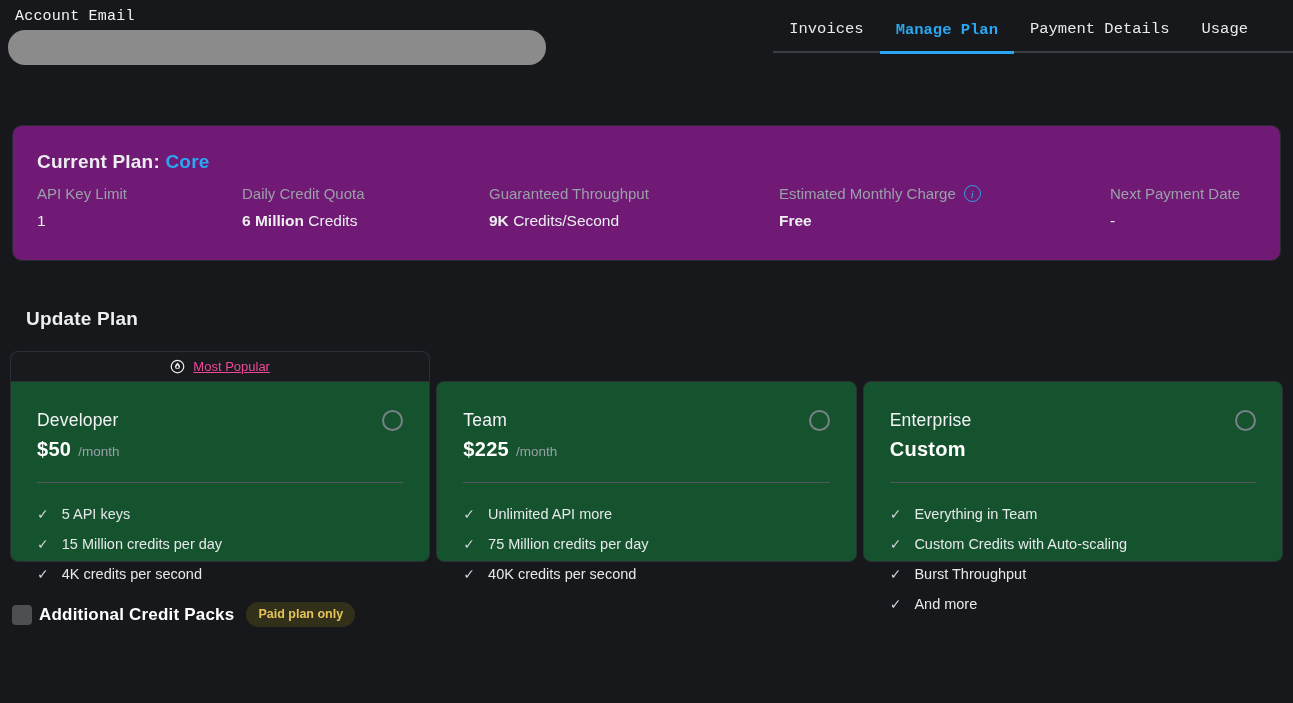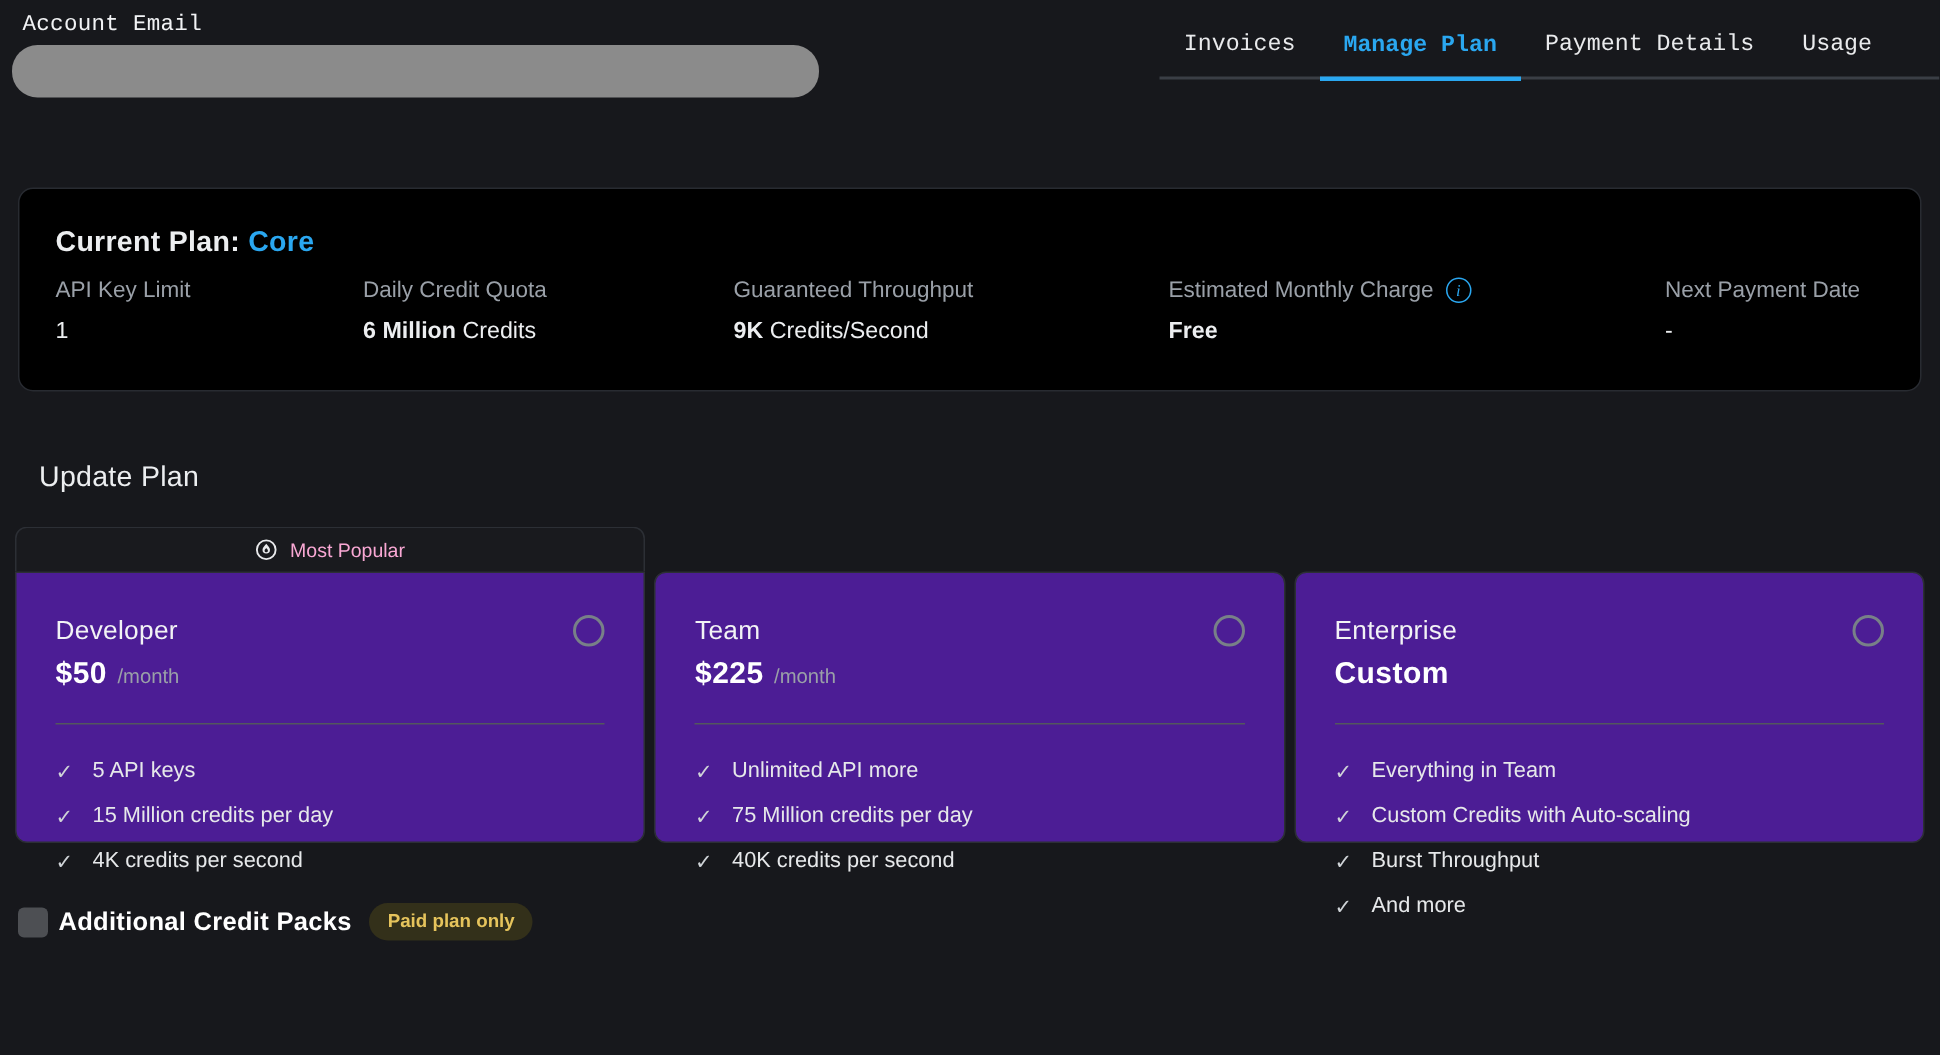--- a/index.html
+++ b/index.html
@@ -22,49 +22,49 @@
   .tab {
     padding:20px 16px 13px; font-size:15.5px; color:#e9eaec;
     cursor:pointer; white-space:nowrap;
   }
   .tab.active {
     color:#2aa7f0; font-weight:700;
     border-bottom:3px solid #2aa7f0; margin-bottom:-2.5px; padding-bottom:12px;
   }
   
   .plan-card {
-    margin:60px 12px 0; background:#000000; border:1px solid #282b31;
+    margin:60px 12px 0; background:#701a75; border:1px solid #282b31;
     border-radius:10px; padding:25px 24px 30px;
   }
   .plan-card-title { font-size:19px; font-weight:700; letter-spacing:.2px; }
   .plan-card-title .accent { color:#2aa7f0; }
   .stats { display:flex; margin-top:12px; }
   .stat:nth-child(1){ width:205px; } .stat:nth-child(2){ width:247px; }
   .stat:nth-child(3){ width:290px; } .stat:nth-child(4){ width:331px; }
   .stat-label { font-size:15px; color:#9aa0a8; display:flex; align-items:center; }
   .stat-value { margin-top:10px; font-size:15.5px; color:#eceef0; }
   .stat-value b { font-weight:700; }
   .info-icon {
     display:inline-flex; align-items:center; justify-content:center;
     width:17px; height:17px; margin-left:8px; border:1.5px solid #2aa7f0;
     border-radius:50%; color:#2aa7f0; font-size:11px; font-family:"Liberation Serif", serif;
     font-style:italic; cursor:pointer;
   }
   
-  .section-title { margin:47px 0 0 26px; font-size:19px; font-weight:400; letter-spacing:.2px; }
+  .section-title { margin:47px 0 0 26px; font-size:19px; font-weight:700; letter-spacing:.2px; }
   .plans { display:flex; gap:6px; margin:21px 10px 0; }
   .plan-col { flex:1; display:flex; flex-direction:column; }
   .popular-strip {
     height:30px; background:#191a1e; border:1px solid #2c2f35; border-bottom:none;
     border-radius:8px 8px 0 0; display:flex; align-items:center; justify-content:center;
-    gap:8px; font-size:13px; color:#f9a8d4;
+    gap:8px; font-size:13px; color:#ec4899;text-decoration:underline;
   }
   .popular-strip svg { display:block; }
   .plan-box {
-    background:#4c1d95; border:1px solid #2c2f35; border-radius:8px;
+    background:#14532d; border:1px solid #2c2f35; border-radius:8px;
     padding:28px 26px; height:181px; cursor:pointer;text-align:center;
   }
   .plan-col.first .plan-box { border-radius:0 0 8px 8px; }
   .plan-col.spaced { padding-top:30px; }
   .plan-head { display:flex; justify-content:space-between; align-items:flex-start; }
   .plan-name { font-size:17.5px; color:#f2f3f5; font-weight:500; letter-spacing:.2px; }
   .radio {
     width:21px; height:21px; border-radius:50%; border:2px solid #788088;
     flex:0 0 auto; cursor:pointer;
   }

